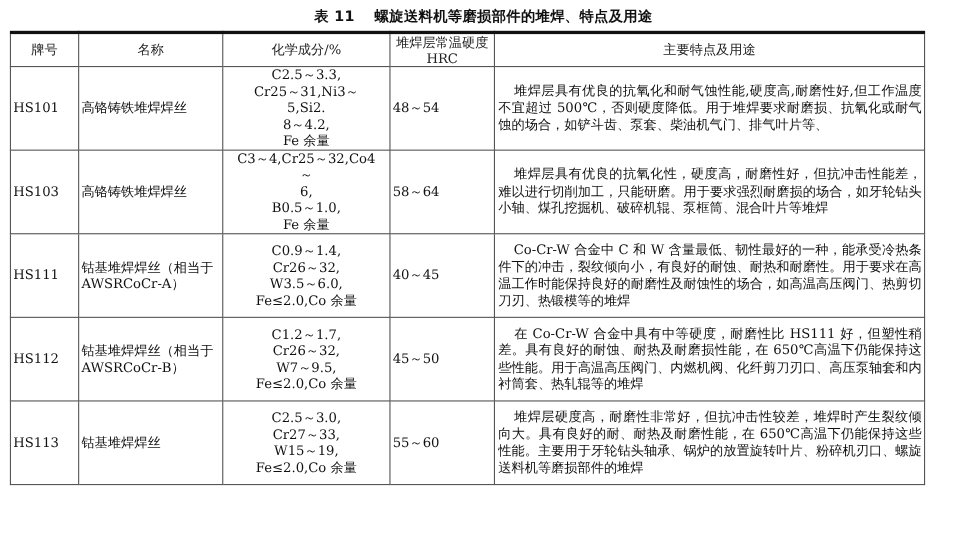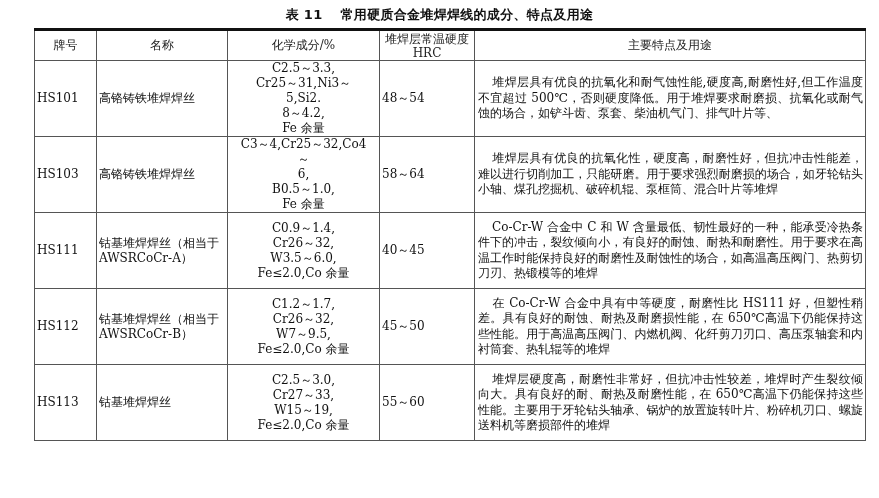--- a/index.html
+++ b/index.html
@@ -1,37 +1,37 @@
 <!DOCTYPE html>
 <html><head>
 <meta charset="utf-8">
 <style>
   html, body { margin: 0; padding: 0; background: #ffffff; }
   body { width: 879px; height: 498px; overflow: hidden; position: relative;
          font-family: "DejaVu Serif", "Liberation Serif", serif; color: #111; }
   .title { position: absolute; top: 6px; left: 0; width: 879px; text-align: center;
            font-size: 13px; font-weight: bold; font-family: "DejaVu Sans", "Liberation Sans", sans-serif; letter-spacing: 0.3px; }
   .title .num { margin-right: 18px; }
-  table { position: absolute; left: 34px; top: 28px; border-collapse: collapse; table-layout: fixed; width: 831px; }
+  table { position: absolute; left: 9px; top: 28px; border-collapse: collapse; table-layout: fixed; width: 831px; }
   td, th { border: 1px solid #555; padding: 0 2px; font-weight: normal; font-size: 12px; line-height: 15px; vertical-align: middle; }
   thead tr { border-top: 3px solid #111; }
   th { height: 29px; text-align: center; color: #222; }
   td.c { }
   td.desc { text-align: justify; padding: 1px 2px 1px 3px; font-size: 12px; line-height: 15.5px; }
   td.desc .indent { display: inline-block; width: 14px; }
   td.comp { text-align: center; font-size: 12px; line-height: 15px; padding: 0 12px; }
   td.comp span { display: block; }
   tbody tr.r { height: 76px; }
   tbody tr.last { height: 36px; }
 </style>
 </head>
 <body>
 
 <div class="title">
-  <span class="num">表 11</span><span>常用硬质合金堆焊焊线的成分、特点及用途</span>
+  <span class="num">表 11</span><span>螺旋送料机等磨损部件的堆焊、特点及用途</span>
 </div>
 
 <table>
   <colgroup>
     <col style="width:62px">
     <col style="width:131px">
     <col style="width:152px">
     <col style="width:95px">
     <col style="width:391px">
   </colgroup>

